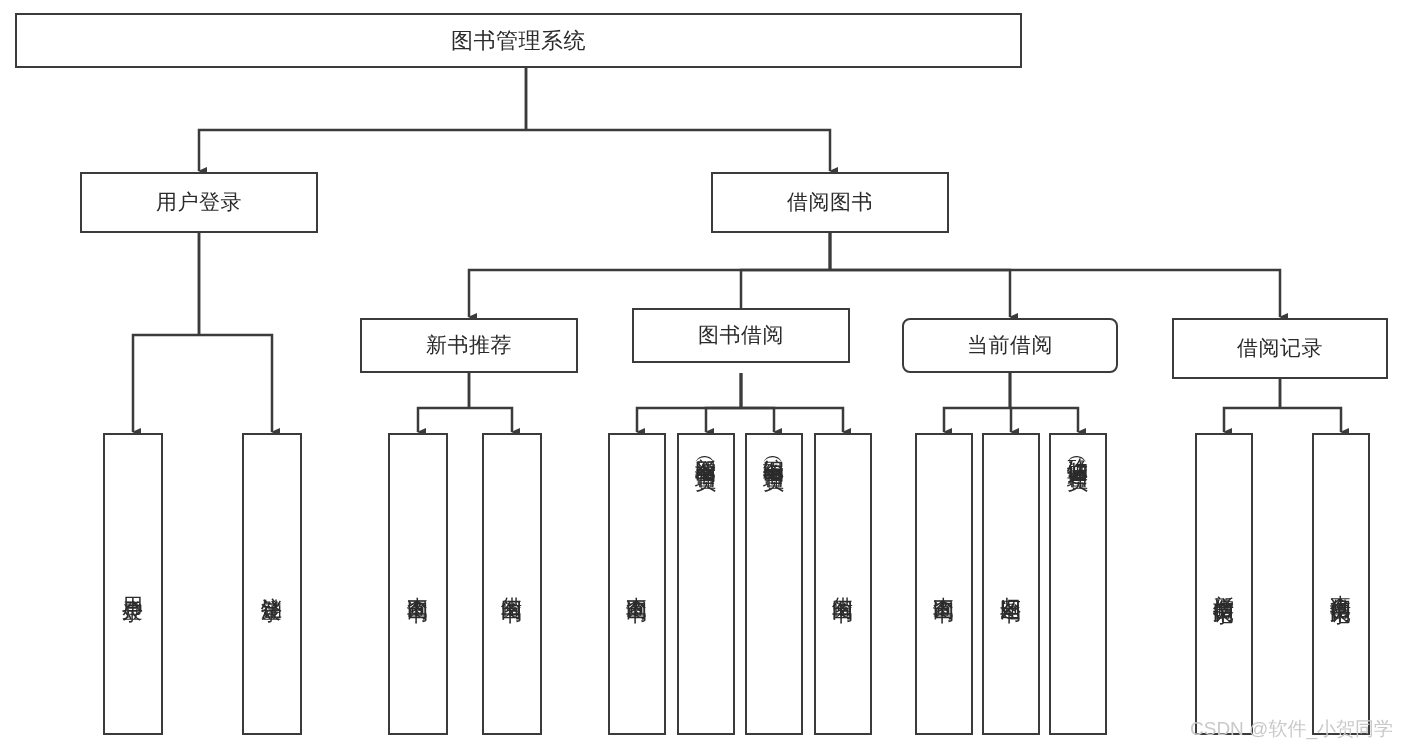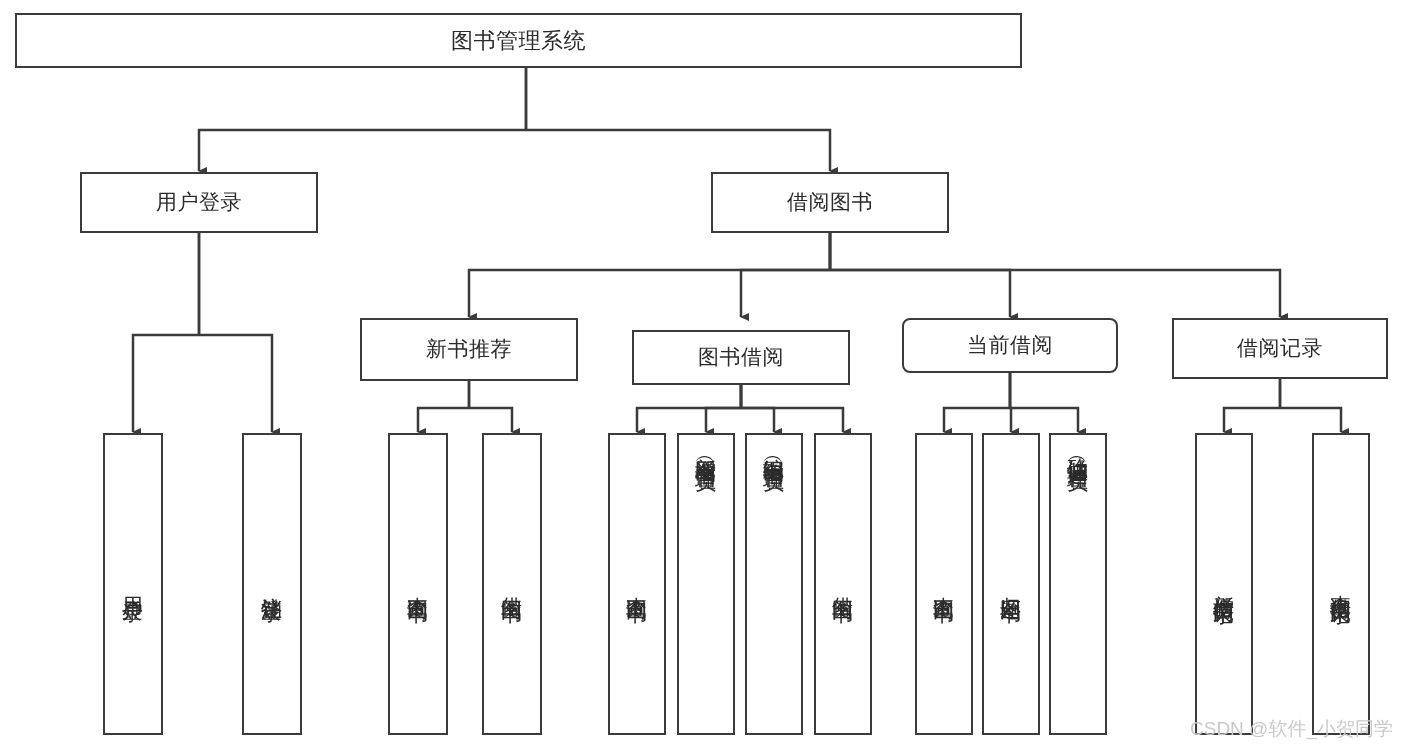--- a/index.html
+++ b/index.html
@@ -165,24 +165,24 @@
   <div id="node-layer">
       <div class="node horizontal title" style="left: 15px; top: 13px; width: 1007px; height: 55px;">
         <span class="label">图书管理系统</span>
       </div>
       <div class="node horizontal" style="left: 80px; top: 172px; width: 238px; height: 61px;">
         <span class="label">用户登录</span>
       </div>
       <div class="node horizontal" style="left: 711px; top: 172px; width: 238px; height: 61px;">
         <span class="label">借阅图书</span>
       </div>
-      <div class="node horizontal" style="left: 360px; top: 318px; width: 218px; height: 63px;">
+      <div class="node horizontal" style="left: 360px; top: 318px; width: 218px; height: 55px;">
         <span class="label">新书推荐</span>
       </div>
-      <div class="node horizontal" style="left: 632px; top: 330px; width: 218px; height: 55px;">
+      <div class="node horizontal" style="left: 632px; top: 308px; width: 218px; height: 55px;">
         <span class="label">图书借阅</span>
       </div>
       <div class="node horizontal" style="left: 902px; top: 318px; width: 216px; height: 55px; border-radius: 8px;">
         <span class="label">当前借阅</span>
       </div>
       <div class="node horizontal" style="left: 1172px; top: 318px; width: 216px; height: 61px;">
         <span class="label">借阅记录</span>
       </div>
       <div class="node vertical centered" style="left: 103px; top: 433px; width: 60px; height: 302px;">
         <span class="label">用户登录</span>

